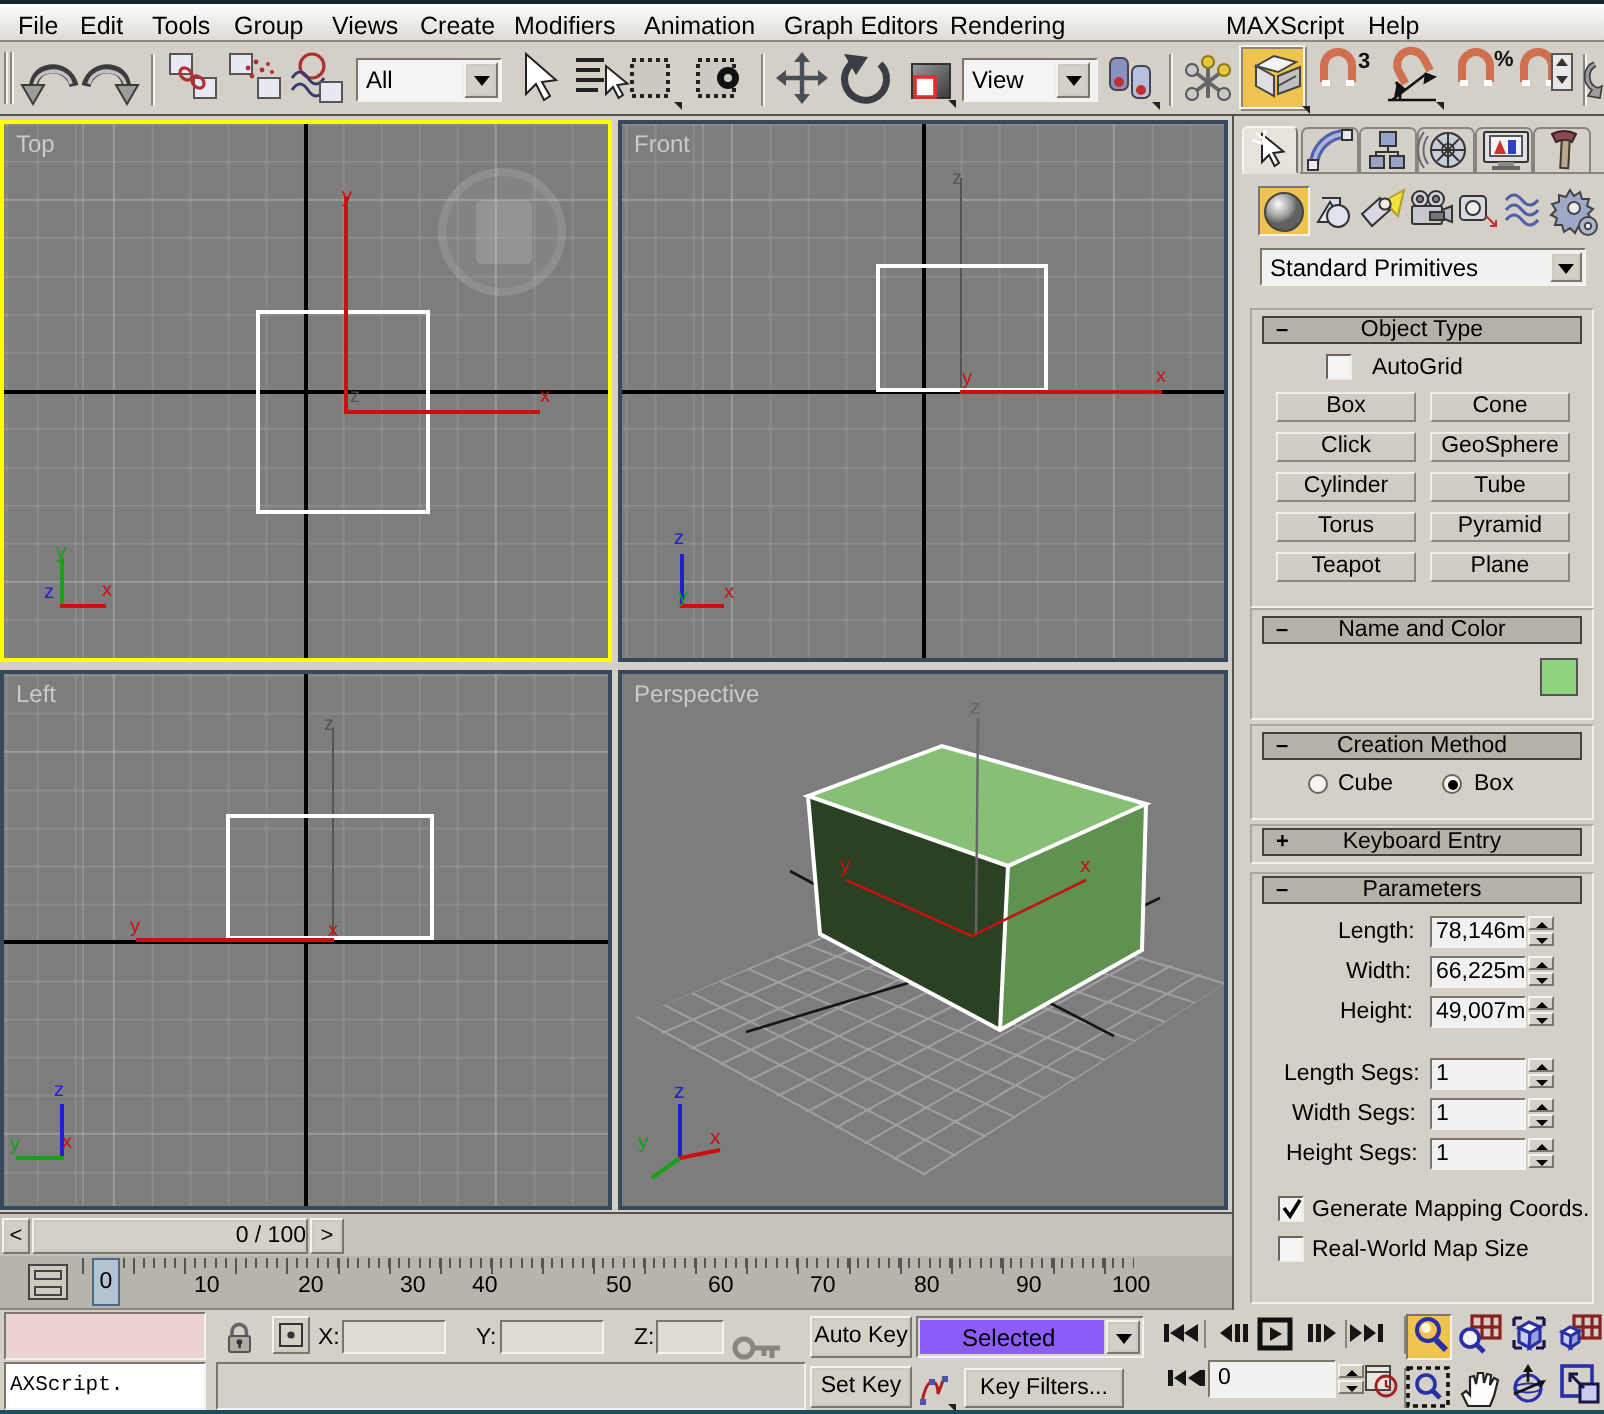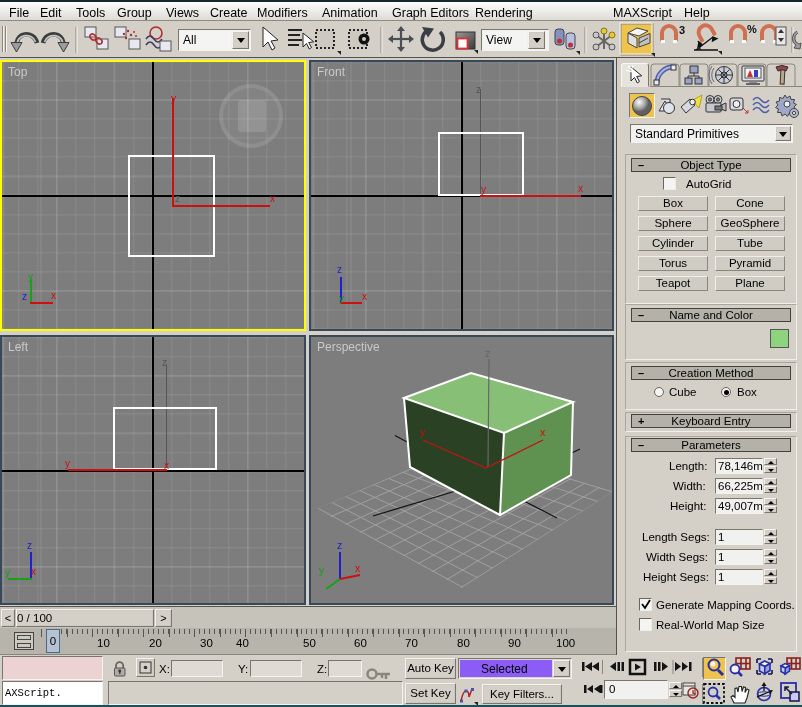--- a/index.html
+++ b/index.html
@@ -331,21 +331,21 @@
       <text x="26" y="212" font-size="10.5" fill="#2020d0">z</text>
       <text x="8" y="237" font-size="10.5" fill="#18a018">y</text>
       <text x="44" y="235" font-size="10.5" fill="#cc1010">x</text>
     </svg>
     <div class="vlabel">Perspective</div>
   </div>
 </div>
 
 <div class="ab" style="left:0;top:606px;width:616px;height:22px;background:#c6c3bb;border-top:1px solid #55524c">
   <div class="btn" style="left:1px;top:2px;width:14px;height:18px;text-align:center;font-size:11px;line-height:16px">&lt;</div>
-  <div class="btn" style="left:16px;top:2px;width:138px;height:18px;text-align:left;font-size:11.5px;line-height:16px">0 / 100</div>
+  <div class="btn" style="left:16px;top:2px;width:138px;height:18px;text-align:right;font-size:11.5px;line-height:16px">0 / 100</div>
   <div class="btn" style="left:155px;top:2px;width:17px;height:18px;text-align:center;font-size:11px;line-height:16px">&gt;</div>
 </div>
 
 <div class="ab" id="trackbar" style="left:0;top:628px;width:616px;height:27px;background:#b7b4ac;border-bottom:1px solid #8a867e">
   <div class="ab" style="left:41px;top:1px;width:526px;height:5px;background:repeating-linear-gradient(to right,#555 0 1px,transparent 1px 5.1px)"></div>
   <div class="ab" style="left:41px;top:1px;width:526px;height:8px;background:repeating-linear-gradient(to right,#555 0 1px,transparent 1px 25.55px)"></div>
   <div class="ab" style="left:14px;top:4px;width:20px;height:18px;border:1px solid #444;background:#cdcac2">
     <div class="ab" style="left:2px;top:2px;width:14px;height:5px;border:1px solid #444"></div>
     <div class="ab" style="left:2px;top:10px;width:14px;height:5px;border:1px solid #444"></div>
   </div>
@@ -465,21 +465,21 @@
   <div class="ab" style="left:15px;top:68px;width:142px;height:15px;background:#f1f1ef;font-size:12px;padding-top:1px;padding-left:3px">Standard Primitives</div>
   <div class="btn" style="left:158px;top:68px;width:16px;height:15px"></div>
   <div class="ab" style="left:162px;top:74px;border-left:4px solid transparent;border-right:4px solid transparent;border-top:5px solid #000"></div>
 
   <div class="ab" style="left:8px;top:96px;width:172px;height:150px;border:1px solid;border-color:#aaa79f #f0efeb #f0efeb #aaa79f"></div>
   <div class="hdr" style="left:14px;top:100px;width:160px;height:14px"><span class="pm">–</span>Object Type</div>
   <div class="cb" style="left:46px;top:119px"></div>
   <span class="lbl" style="left:69px;top:120px">AutoGrid</span>
   <div class="otb" style="left:21px;top:138px">Box</div>
     <div class="otb" style="left:98px;top:138px">Cone</div>
-  <div class="otb" style="left:21px;top:158px">Sphere</div>
+  <div class="otb" style="left:21px;top:158px">Click</div>
     <div class="otb" style="left:98px;top:158px">GeoSphere</div>
   <div class="otb" style="left:21px;top:178px">Cylinder</div>
     <div class="otb" style="left:98px;top:178px">Tube</div>
   <div class="otb" style="left:21px;top:198px">Torus</div>
     <div class="otb" style="left:98px;top:198px">Pyramid</div>
   <div class="otb" style="left:21px;top:218px">Teapot</div>
     <div class="otb" style="left:98px;top:218px">Plane</div>
 
   <div class="ab" style="left:8px;top:246px;width:172px;height:56px;border:1px solid;border-color:#aaa79f #f0efeb #f0efeb #aaa79f"></div>
   <div class="hdr" style="left:14px;top:250px;width:160px;height:14px"><span class="pm">–</span>Name and Color</div>

